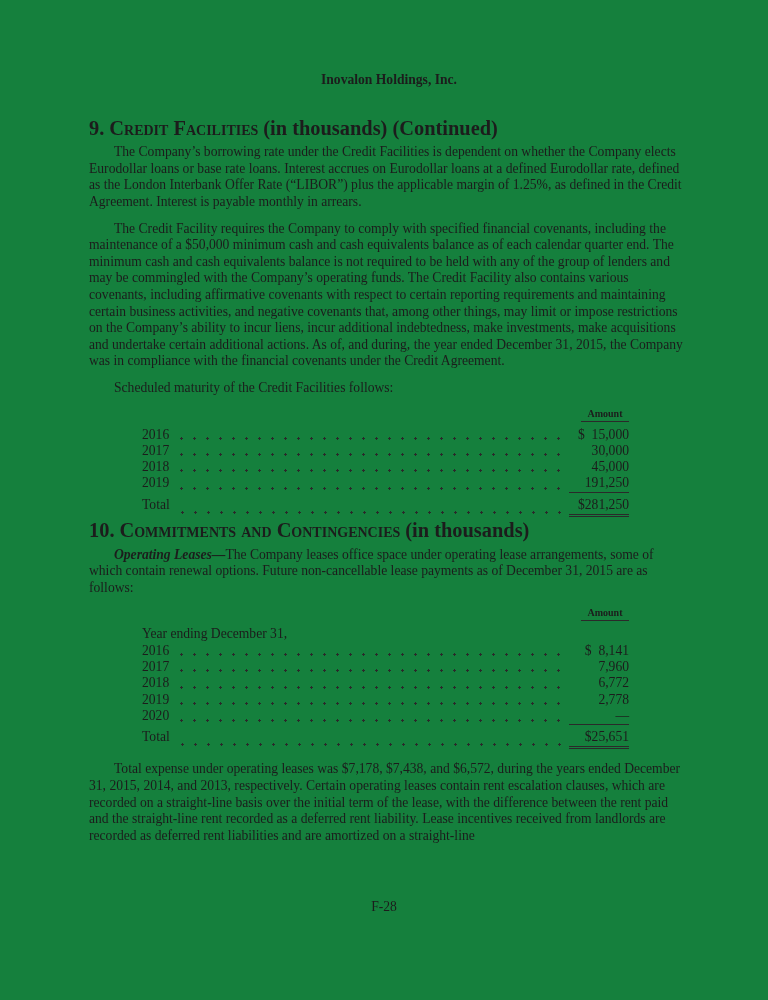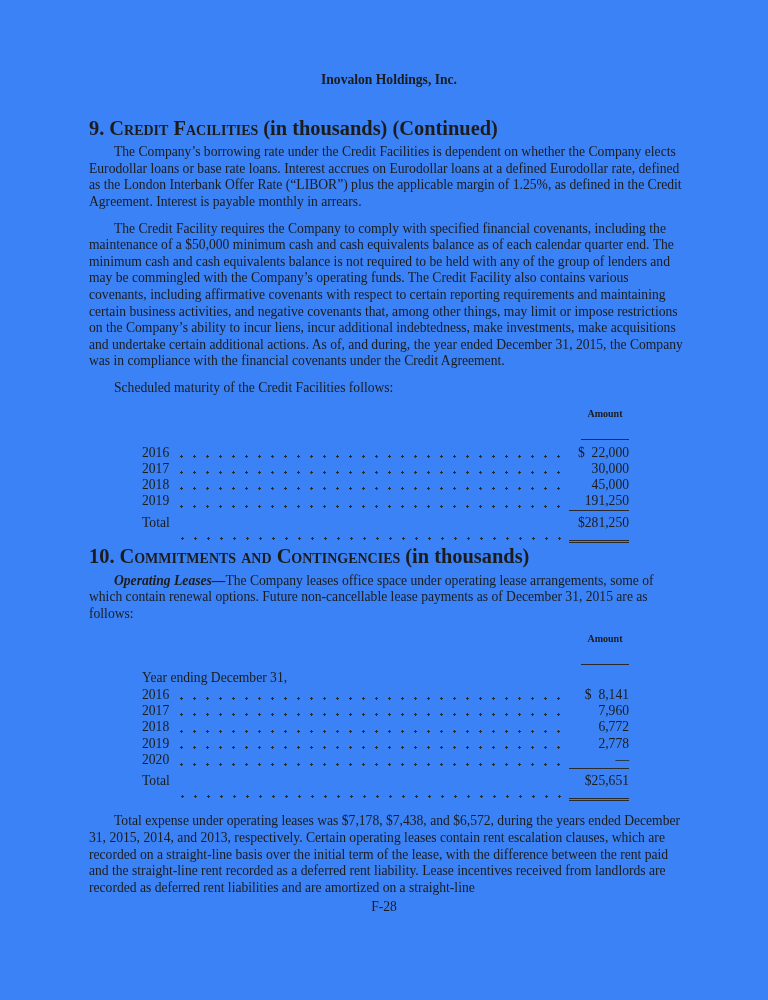--- a/index.html
+++ b/index.html
@@ -1,20 +1,20 @@
 <!DOCTYPE html>
 <html><head>
 <meta charset="utf-8">
 <style>
   html, body { margin: 0; padding: 0; background: #ffffff; }
   .page {
     position: relative;
     width: 768px;
     height: 1000px;
-    background: #3b82f6;
+    background: #15803d;
     box-sizing: border-box;
     padding: 72px 79px 0 89px;
     font-family: "Liberation Serif", "DejaVu Serif", serif;
     font-size: 13.6px;
     line-height: 16.6px;
     color: #1c1c1c;
     overflow: hidden;
   }
 
   
@@ -37,39 +37,39 @@
 
   
   .fin-table { margin: 11px 0 0 53px; width: 487px; line-height: 16.3px; }
   .amount-row { display: flex; justify-content: flex-end; margin-bottom: 5px; }
   .amount-header {
     font-weight: bold;
     font-size: 10px;
     line-height: 11px;
     text-align: center;
     min-width: 48px;
-    padding-bottom: 20px;
+    padding-bottom: 2px;
     border-bottom: 1px solid #2a2a2a;
   }
   .trow { display: flex; align-items: baseline; }
   .tlabel { white-space: nowrap; }
   .dots {
     flex: 1;
     align-self: flex-end;
     height: 3px;
     margin: 0 5px 3px 6px;
     background-image: radial-gradient(circle, #2a2a2a 1px, transparent 1.35px);
     background-size: 13px 3px;
     background-repeat: repeat-x;
     background-position: 0 50%;
   }
   .tvalue { min-width: 60px; text-align: right; white-space: pre; }
   .rule-under .tvalue { border-bottom: 1px solid #2a2a2a; font-family: Liberation Serif, serif; }
   .trow.total { margin-top: 4px; }
-  .trow.total .tvalue { border-bottom: 3px double #2a2a2a; padding-bottom: 9px; }
+  .trow.total .tvalue { border-bottom: 3px double #2a2a2a; padding-bottom: 1px; }
   .caption-row { margin: 0; }
 
   
   .page-footer {
     position: absolute;
     top: 899px;
     left: 0;
     width: 768px;
     text-align: center;
   }
@@ -92,21 +92,21 @@
     <p class="body-para">The Credit Facility requires the Company to comply with specified financial covenants, including the maintenance of a $50,000 minimum cash and cash equivalents balance as of each calendar quarter end. The minimum cash and cash equivalents balance is not required to be held with any of the group of lenders and may be commingled with the Company’s operating funds. The Credit Facility also contains various covenants, including affirmative covenants with respect to certain reporting requirements and maintaining certain business activities, and negative covenants that, among other things, may limit or impose restrictions on the Company’s ability to incur liens, incur additional indebtedness, make investments, make acquisitions and undertake certain additional actions. As of, and during, the year ended December 31, 2015, the Company was in compliance with the financial covenants under the Credit Agreement.</p>
     <p class="body-para">Scheduled maturity of the Credit Facilities follows:</p>
 
     <div class="fin-table">
       <div class="amount-row">
         <span class="amount-header">Amount</span>
       </div>
       <div class="trow">
         <span class="tlabel">2016</span>
         <span class="dots"></span>
-        <span class="tvalue">$  22,000</span>
+        <span class="tvalue">$  15,000</span>
       </div>
       <div class="trow">
         <span class="tlabel">2017</span>
         <span class="dots"></span>
         <span class="tvalue">30,000</span>
       </div>
       <div class="trow">
         <span class="tlabel">2018</span>
         <span class="dots"></span>
         <span class="tvalue">45,000</span>

